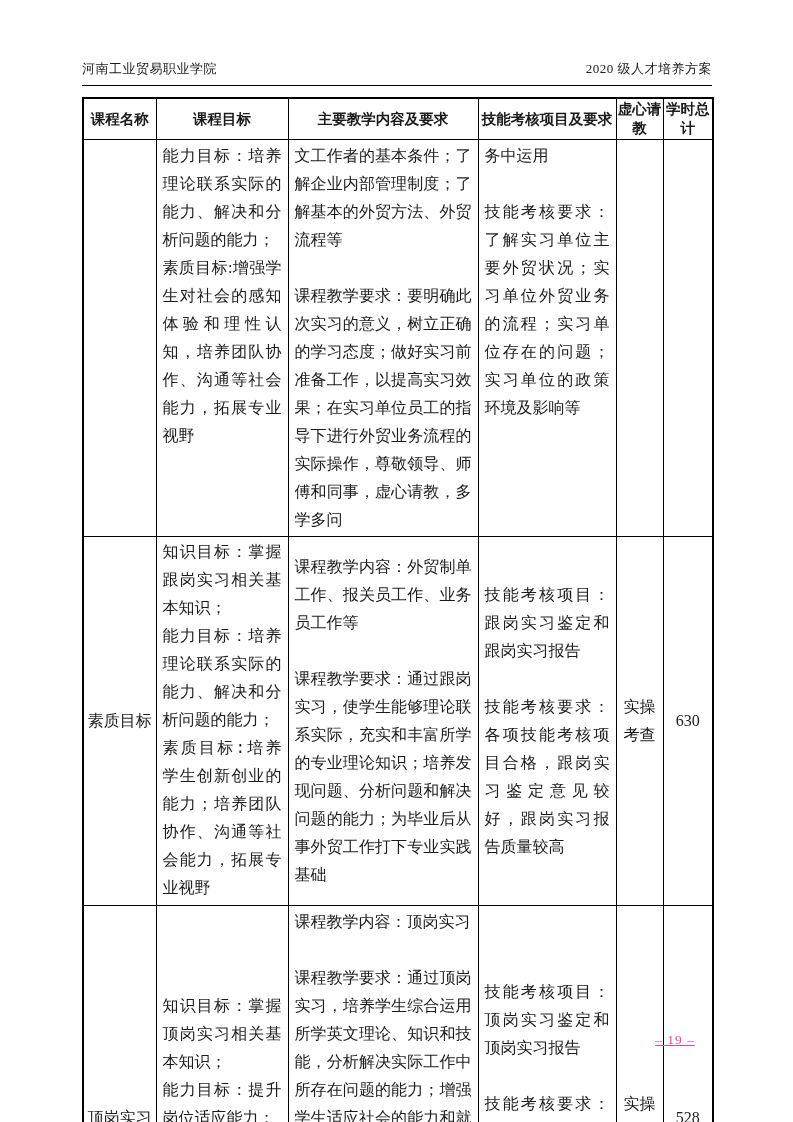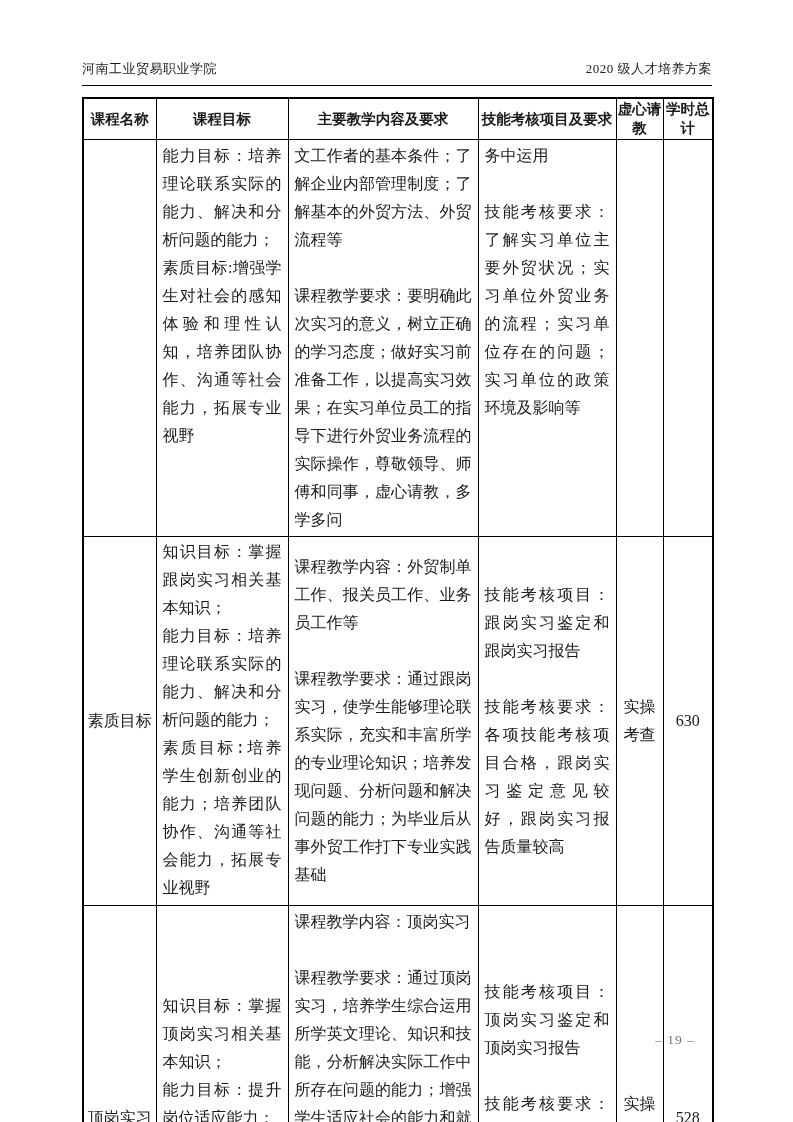--- a/index.html
+++ b/index.html
@@ -64,21 +64,22 @@
   .doc-table tr.r0 td { vertical-align: top; }
   .doc-table td.vtop { vertical-align: top; font-family: Liberation Mono, monospace; }
   .footer-pageno {
     position: absolute;
     top: 1032px;
     left: 630px;
     width: 90px;
     text-align: center;
     font-size: 13.5px;
     letter-spacing: 1px;
-    color: #737373;
+    color: #ec4899;
+    text-decoration: underline;
   }
 </style>
 </head>
 <body>
 
 <div class="page">
   <div class="content">
 
     <div class="running-head">
       <span>河南工业贸易职业学院</span>

